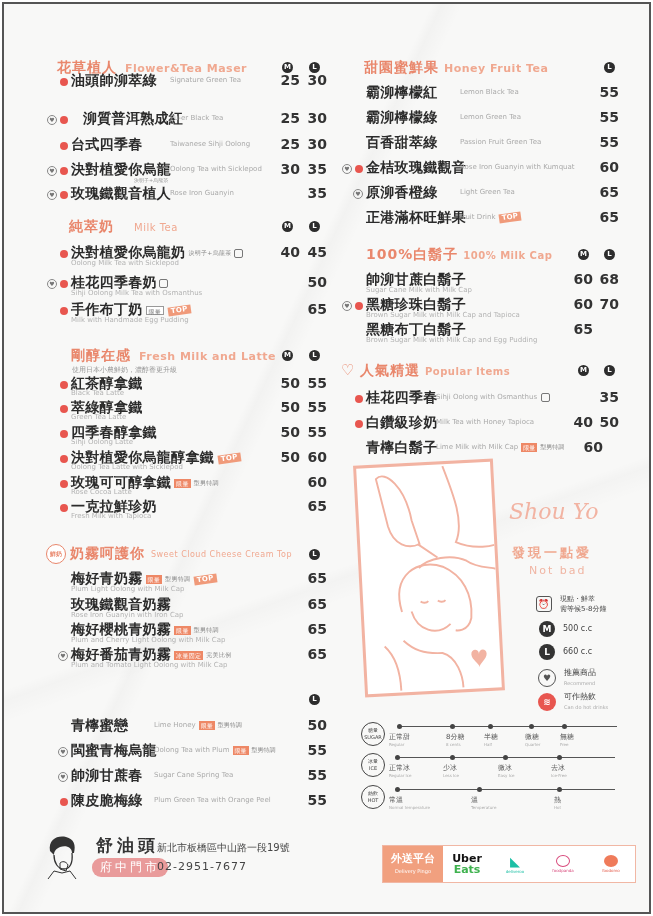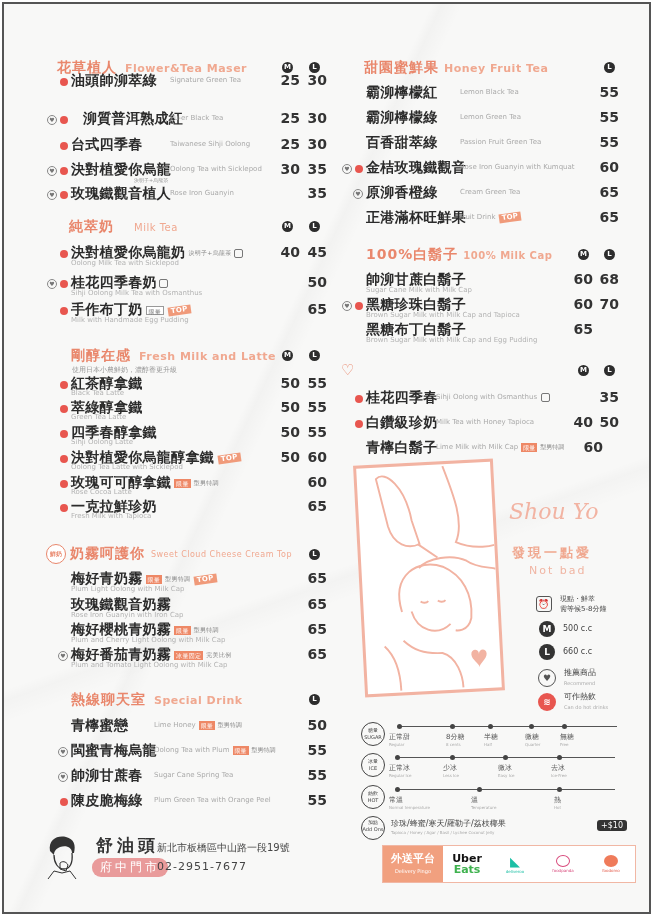--- a/index.html
+++ b/index.html
@@ -223,24 +223,20 @@
     <span class="en2" style="left:27px;top:15px;">Plum and Cherry Light Oolong with Milk Cap</span>
     <span class="price" style="left:259px;">65</span>
   </div>
   <div class="row" style="left:40px;top:642px;width:285px;height:25px;">
     <span class="rec" style="left:14px;">♥</span>
     <span class="zh" style="left:27px;"><span>梅好番茄青奶霧</span><span class="tag">冰量固定</span><span class="tag-note">完美比例</span></span>
     <span class="en2" style="left:27px;top:15px;">Plum and Tomato Light Oolong with Milk Cap</span>
     <span class="price" style="left:259px;">65</span>
   </div>
 
-  <div class="sec-head" style="left:67px;top:687px;">
-    <span class="sec-zh">熱線聊天室</span>
-    <span class="sec-en">Special Drink</span>
-  </div>
   <div class="size-dot" style="left:305px;top:690px;">L</div>
 
   <div class="row" style="left:40px;top:713px;width:285px;">
     <span class="zh" style="left:27px;">青檸蜜戀</span>
     <span class="en" style="left:110px;"><span>Lime Honey</span><span class="tag">限量</span><span class="tag-note">型男特調</span></span>
     <span class="price" style="left:259px;">50</span>
   </div>
   <div class="row" style="left:40px;top:738px;width:285px;">
     <span class="rec" style="left:14px;">♥</span>
     <span class="zh" style="left:27px;">閩蜜青梅烏龍</span>
@@ -295,21 +291,21 @@
   <div class="row" style="left:335px;top:155px;width:290px;">
     <span class="rec" style="left:3px;">♥</span>
     <span class="bullet" style="left:16px;"></span>
     <span class="zh" style="left:27px;">金桔玫瑰鐵觀音</span>
     <span class="en" style="left:121px;">Rose Iron Guanyin with Kumquat</span>
     <span class="price" style="left:256px;">60</span>
   </div>
   <div class="row" style="left:335px;top:180px;width:290px;">
     <span class="rec" style="left:14px;">♥</span>
     <span class="zh" style="left:27px;">原泖香橙綠</span>
-    <span class="en" style="left:121px;">Cream Green Tea</span>
+    <span class="en" style="left:121px;">Light Green Tea</span>
     <span class="price" style="left:256px;">65</span>
   </div>
   <div class="row" style="left:335px;top:205px;width:290px;">
     <span class="zh" style="left:27px;">正港滿杯旺鮮果</span>
     <span class="en" style="left:120px;"><span>Fruit Drink</span><span class="top-badge">TOP</span></span>
     <span class="price" style="left:256px;">65</span>
   </div>
 
   <div class="sec-head" style="left:362px;top:242px;">
     <span class="sec-zh">100%白鬍子</span>
@@ -332,20 +328,24 @@
     <span class="price" style="left:230px;">60</span>
     <span class="price" style="left:256px;">70</span>
   </div>
   <div class="row" style="left:335px;top:317px;width:290px;height:26px;">
     <span class="zh" style="left:27px;">黑糖布丁白鬍子</span>
     <span class="en2" style="left:27px;top:15px;">Brown Sugar Milk with Milk Cap and Egg Pudding</span>
     <span class="price" style="left:230px;">65</span>
   </div>
 
   <div class="abs" style="left:337px;top:357px;width:20px;height:18px;color:#e9876c;font-size:15px;line-height:18px;">♡</div>
+  <div class="sec-head" style="left:356px;top:358px;">
+    <span class="sec-zh">人氣精選</span>
+    <span class="sec-en" style="margin-left:5px;font-size:10px;">Popular Items</span>
+  </div>
   <div class="size-dot" style="left:574px;top:361px;">M</div>
   <div class="size-dot" style="left:600px;top:361px;">L</div>
 
   <div class="row" style="left:335px;top:385px;width:290px;">
     <span class="bullet" style="left:16px;"></span>
     <span class="zh" style="left:27px;">桂花四季春</span>
     <span class="en" style="left:97px;"><span>Sihji Oolong with Osmanthus</span><span class="clock" style="margin-left:4px;"></span></span>
     <span class="price" style="left:256px;">35</span>
   </div>
   <div class="row" style="left:335px;top:410px;width:290px;">
@@ -433,26 +433,20 @@
     <div class="opt-circle"><span>熱飲</span><br><span>HOT</span></div>
     <div class="opt-line" style="left:36px;right:12px;"></div>
     <span class="opt-dot" style="left:34px;"></span>
     <span class="opt-dot" style="left:116px;"></span>
     <span class="opt-dot" style="left:196px;"></span>
     <span class="opt-lbl" style="left:28px;"><span>常溫</span><small>Normal temperature</small></span>
     <span class="opt-lbl" style="left:110px;"><span>溫</span><small>Temperature</small></span>
     <span class="opt-lbl" style="left:193px;"><span>熱</span><small>Hot</small></span>
   </div>
 
-  <div class="opt-row" style="top:810px;">
-    <div class="opt-circle" style="font-size:5px;padding-top:2px;"><span>加點</span><br><span>Add Ons</span></div>
-    <span class="addon-txt">珍珠/蜂蜜/寒天/羅勒子/荔枝椰果</span>
-    <span class="addon-sub">Tapioca / Honey / Agar / Basil / Lychee Coconut Jelly</span>
-    <span class="addon-price">+$10</span>
-  </div>
 
   <div class="delivery">
     <div class="plat">
       <b>外送平台</b>
       <small>Delivery Pingo</small>
     </div>
     <div class="logo">
       <span class="uber">Uber</span>
       <span class="eats">Eats</span>
     </div>

